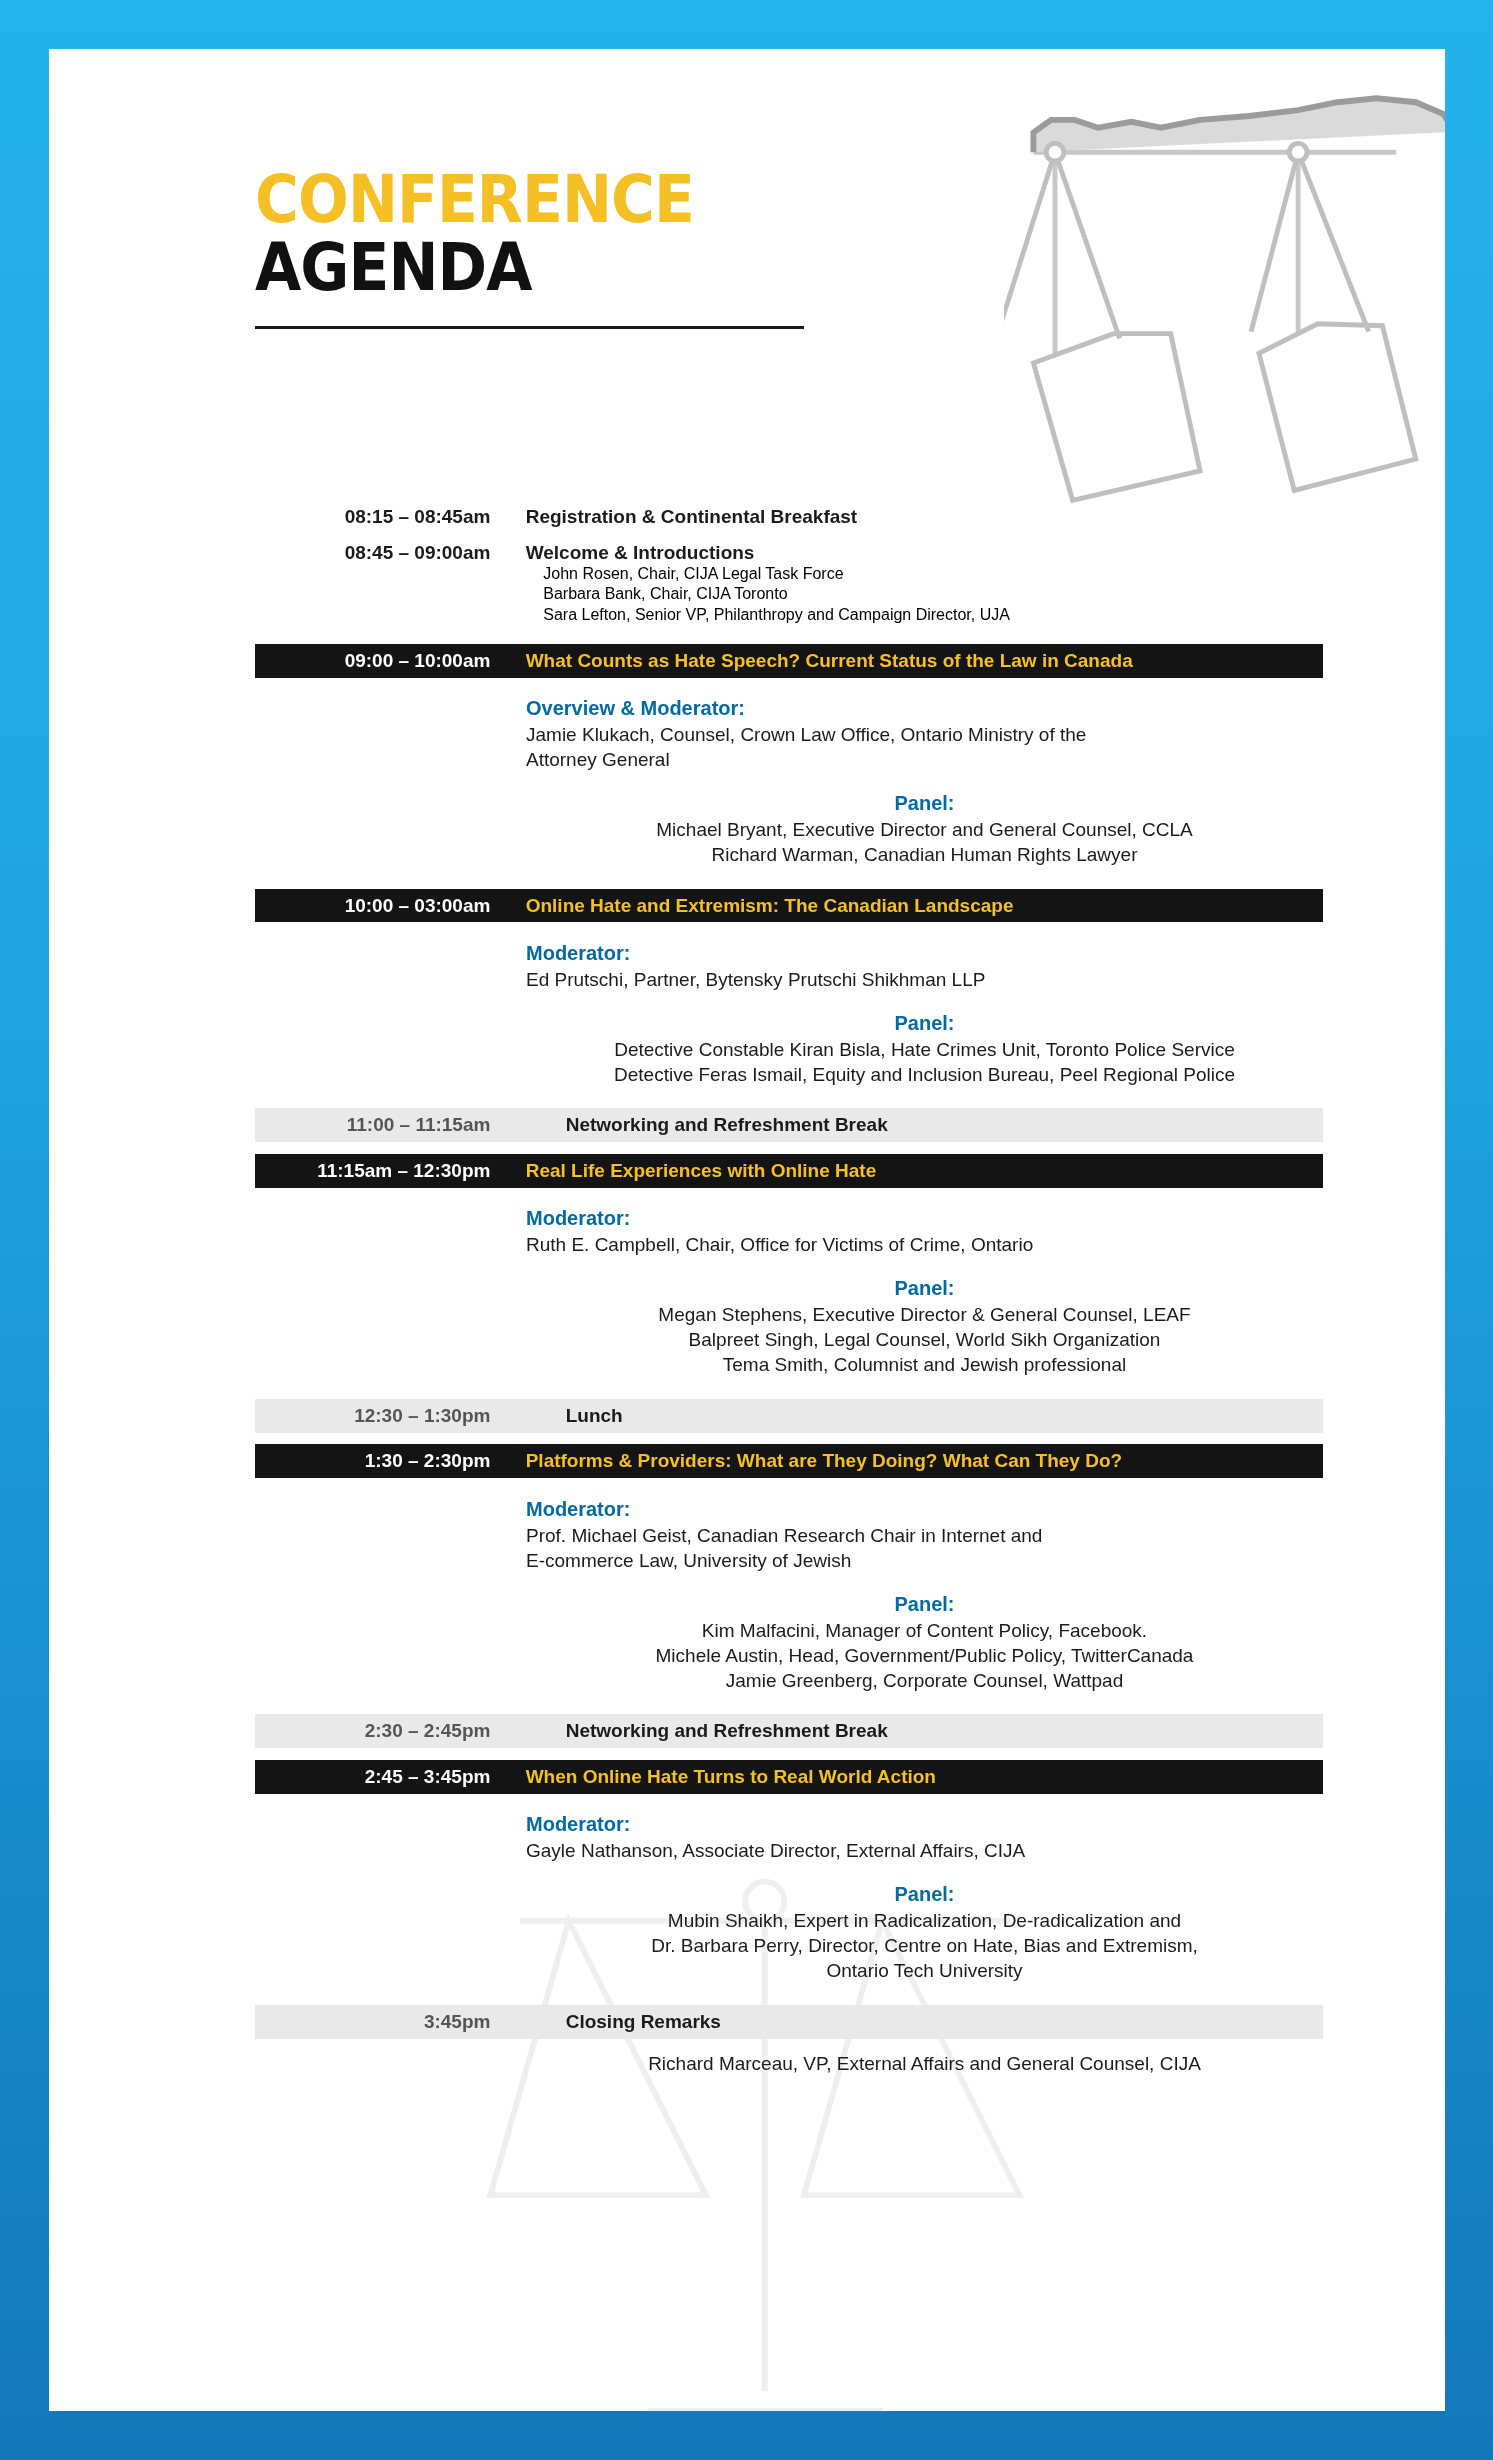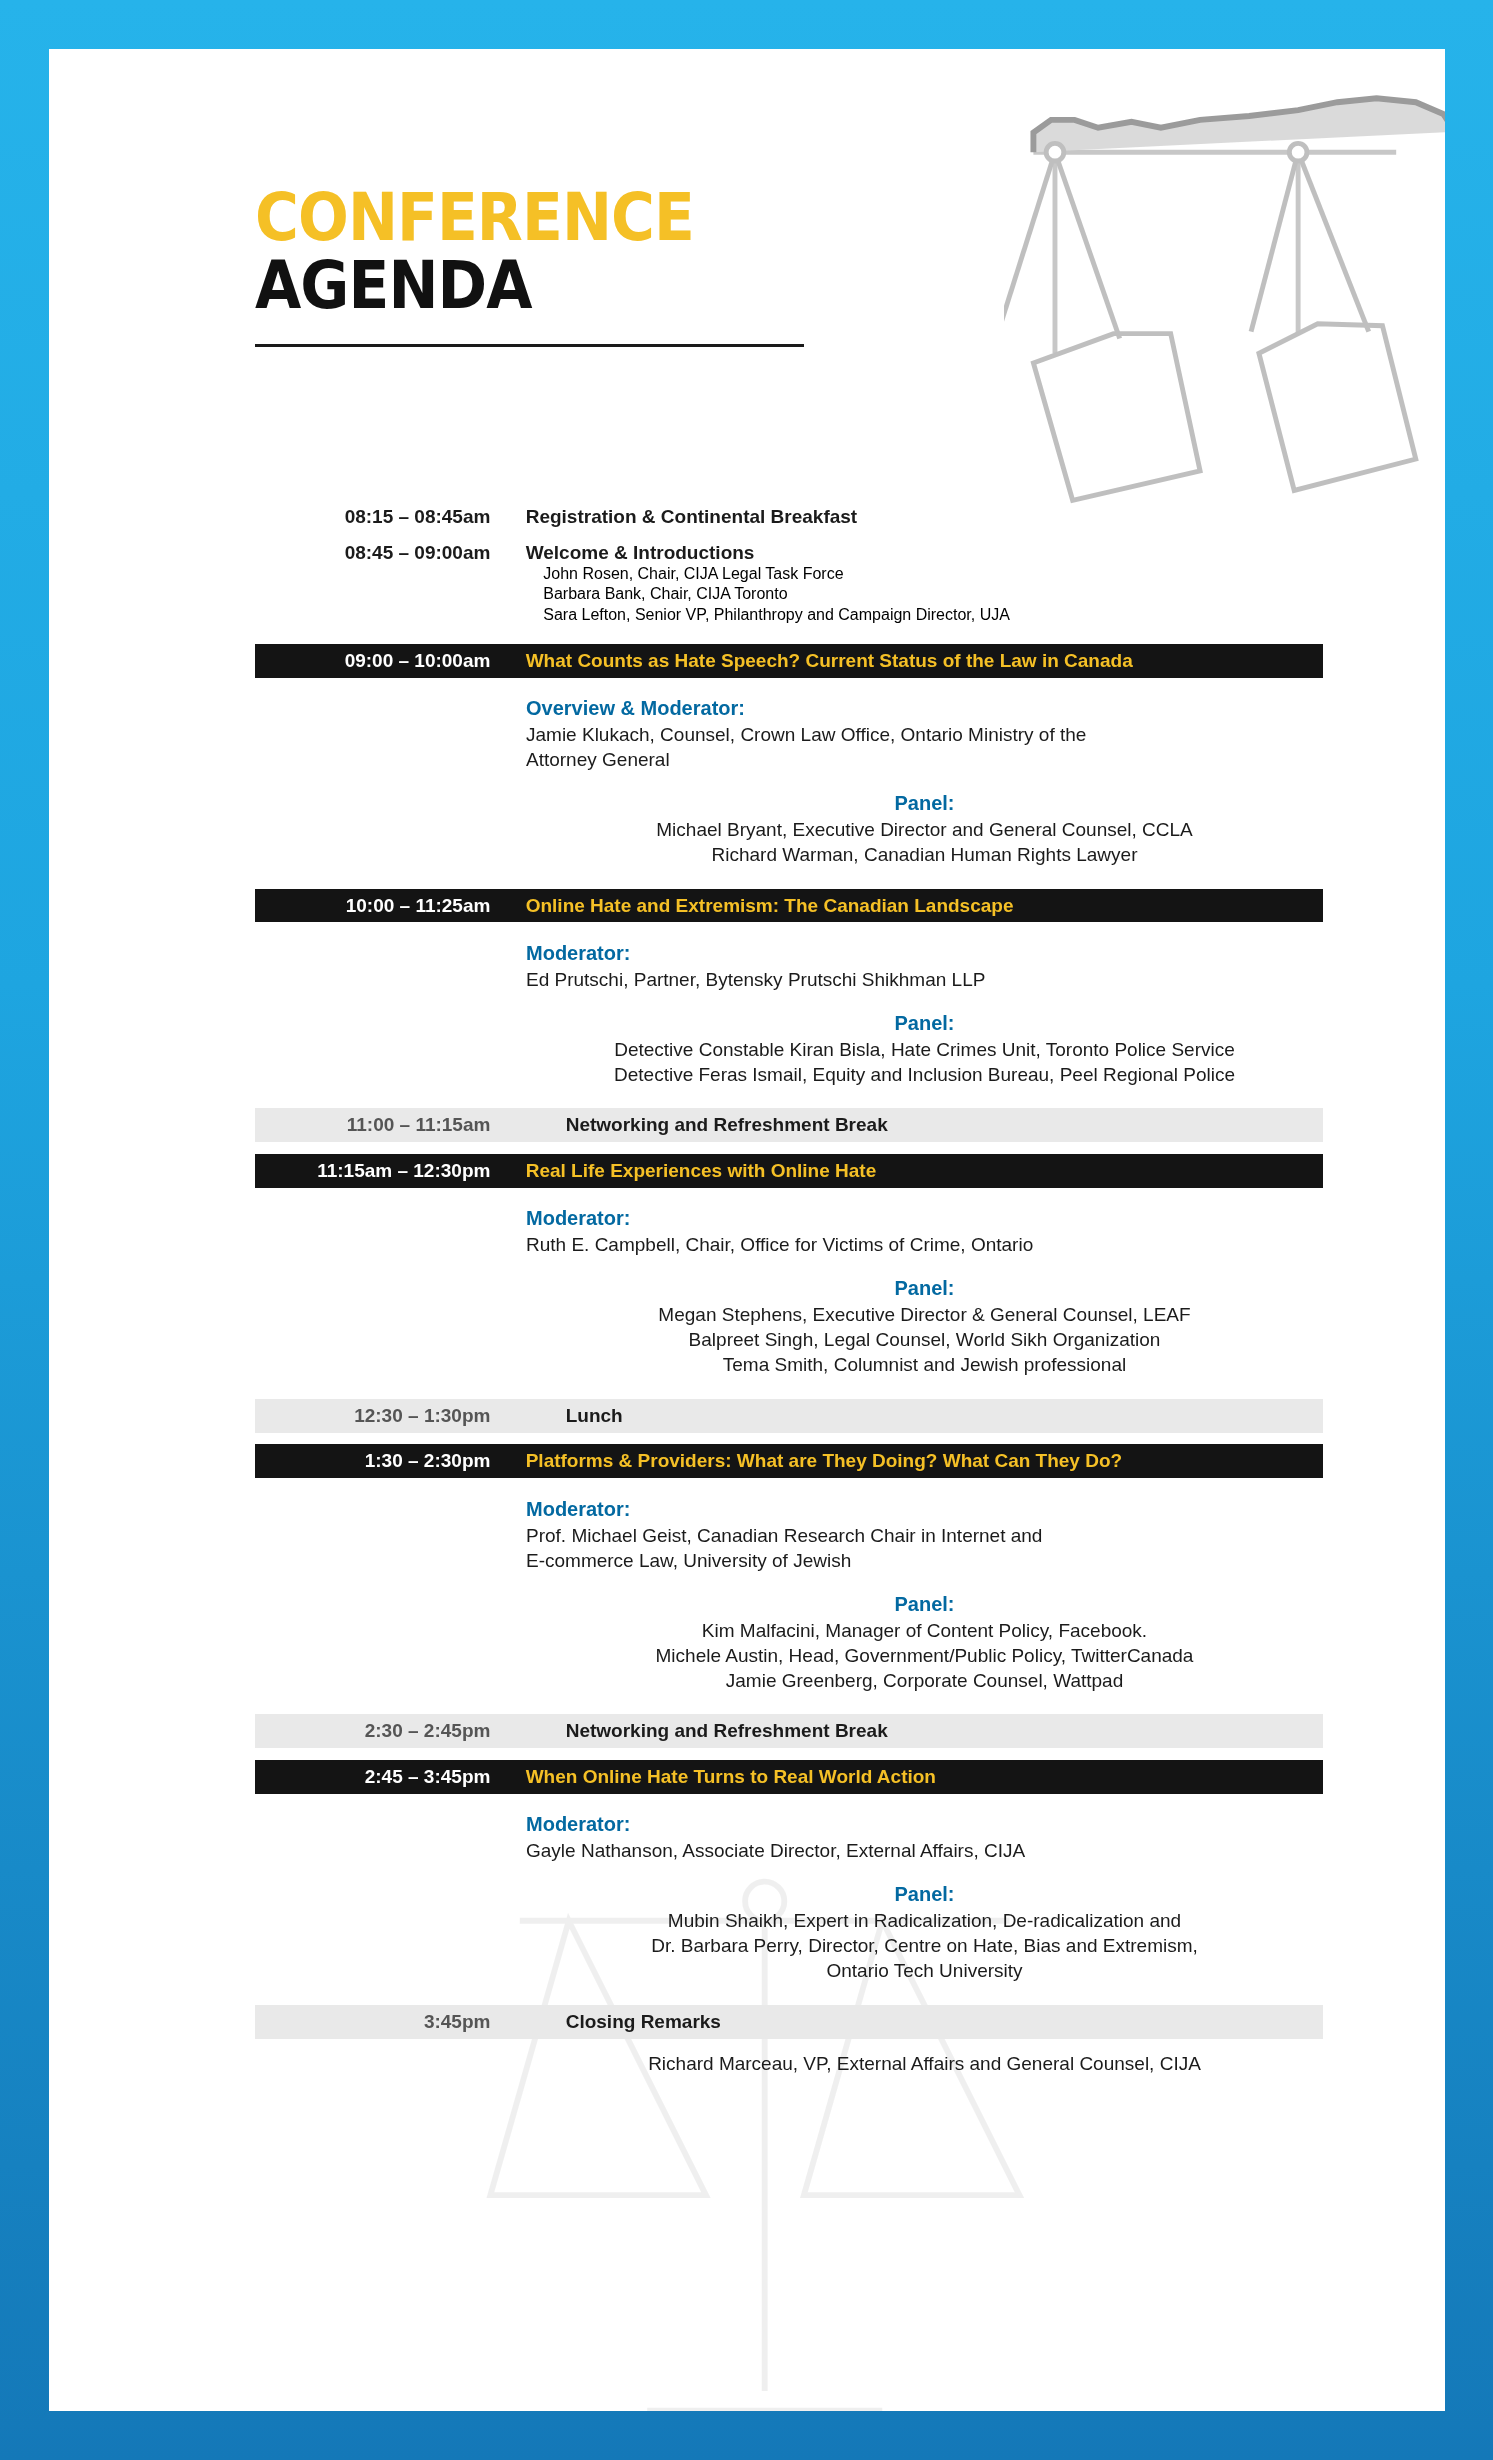--- a/index.html
+++ b/index.html
@@ -38,21 +38,21 @@
     left: 412px;
     top: 1754px;
     width: 627px;
     height: 647px;
     opacity: 0.10;
     pointer-events: none;
   }
   .title-block {
     position: absolute;
     left: 206px;
-    top: 136px;
+    top: 118px;
     width: 686px;
   }
   .title-line1 {
     font-family: "DejaVu Sans", sans-serif;
     font-weight: bold;
     font-size: 65px;
     letter-spacing: -1px;
     color: #f5c026;
     line-height: 1.0;
     transform: scaleX(0.92);
@@ -230,21 +230,21 @@
           <div class="ln">Jamie Klukach, Counsel, Crown Law Office, Ontario Ministry of the</div>
           <div class="ln">Attorney General</div>
         </div>
         <div class="group">
           <div class="lbl">Panel:</div>
           <div class="ln">Michael Bryant, Executive Director and General Counsel, CCLA</div>
           <div class="ln">Richard Warman, Canadian Human Rights Lawyer</div>
         </div>
       </div>
       <div class="row dark">
-        <div class="time">10:00 – 11:25am</div>
+        <div class="time">10:00 – 03:00am</div>
         <div class="body">
           <div class="title">Online Hate and Extremism: The Canadian Landscape</div>
         </div>
       </div>
       <div class="detail">
         <div class="group">
           <div class="lbl">Moderator:</div>
           <div class="ln">Ed Prutschi, Partner, Bytensky Prutschi Shikhman LLP</div>
         </div>
         <div class="group">

